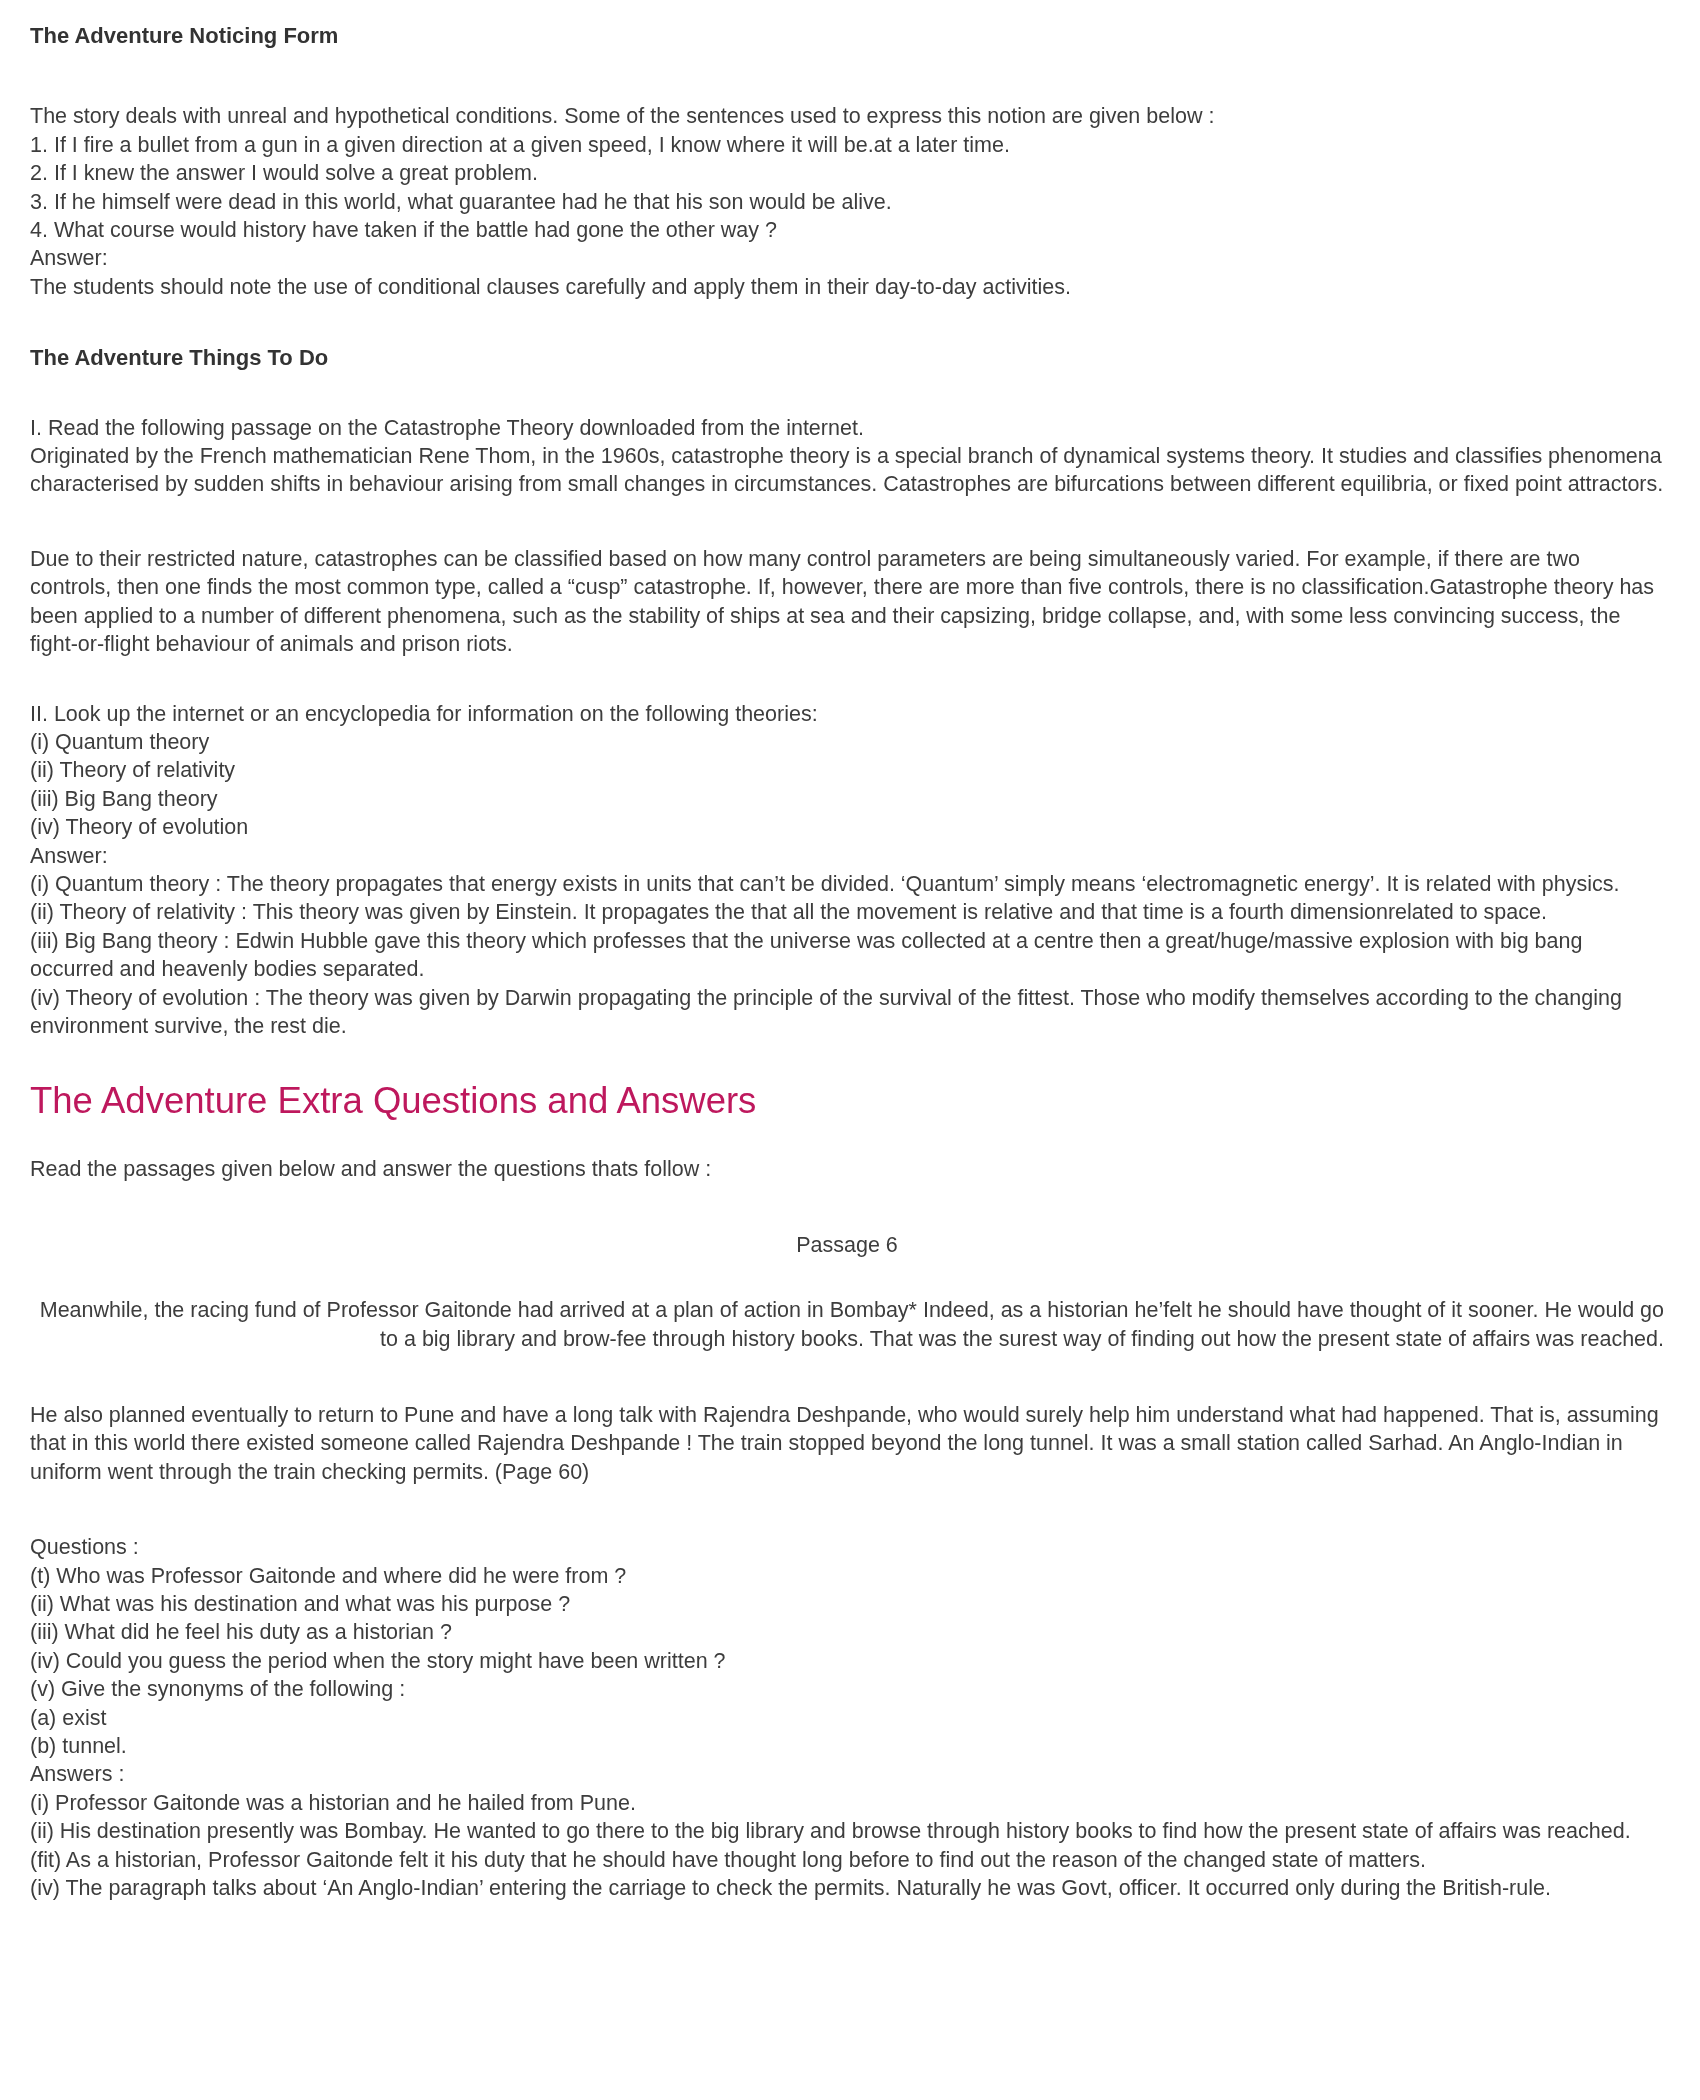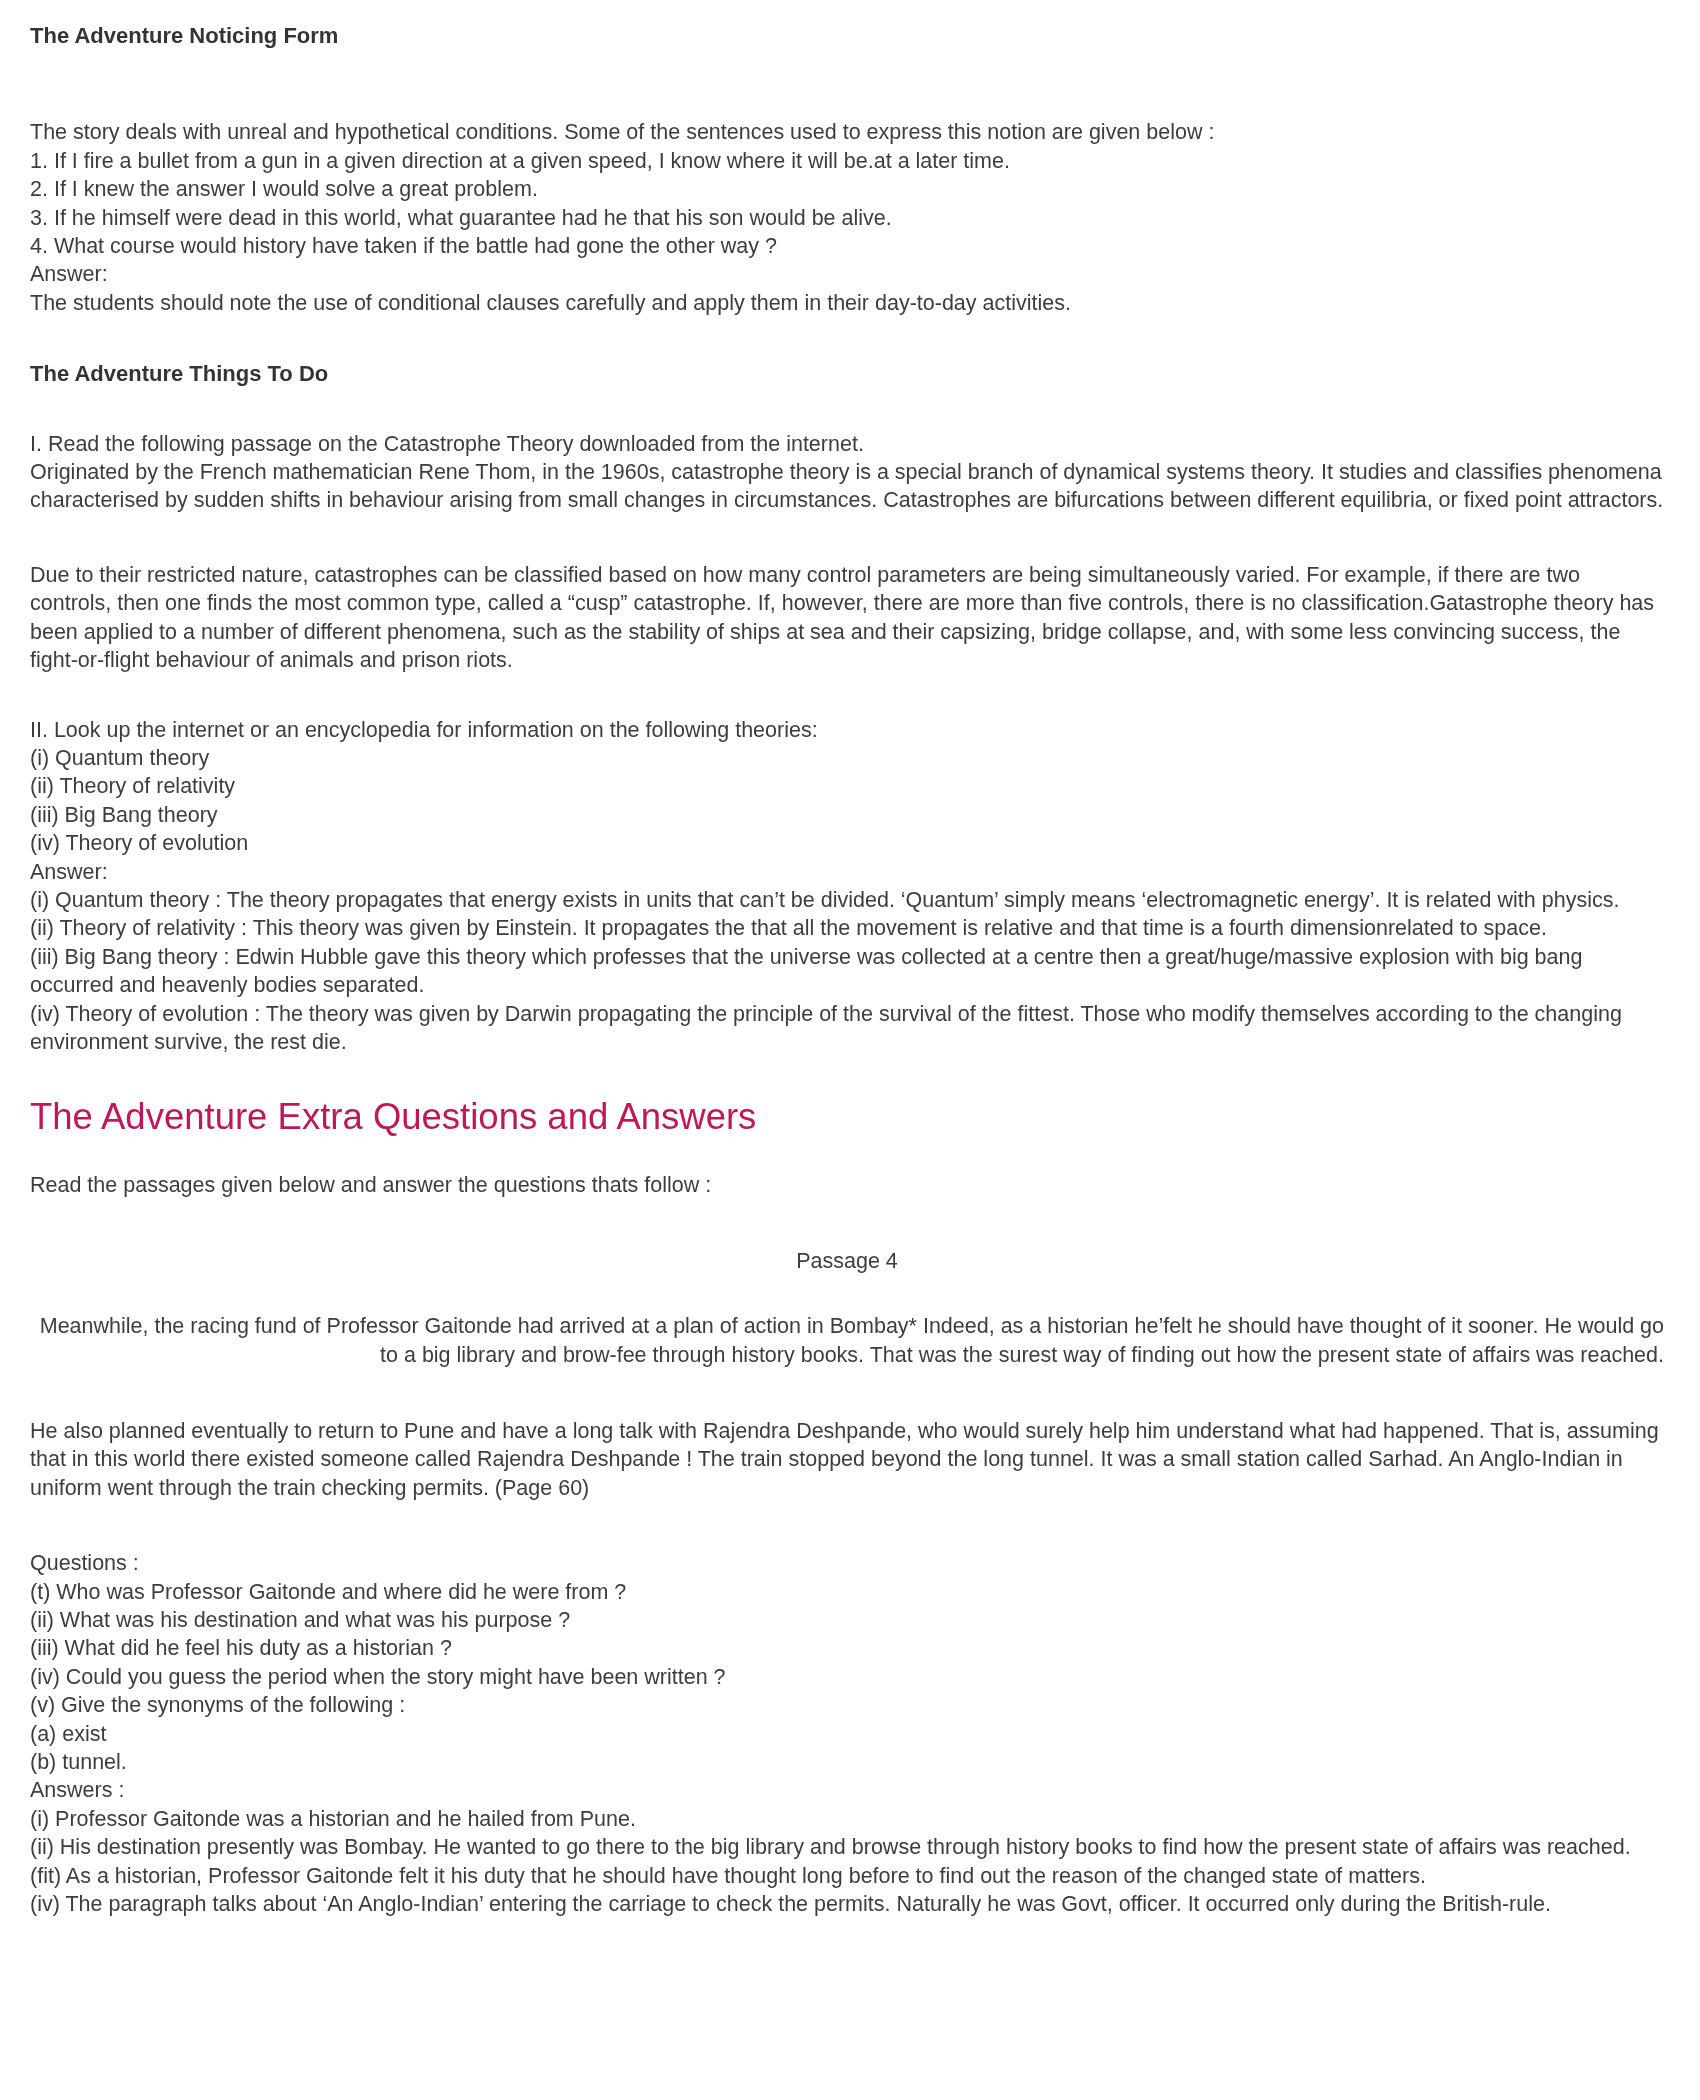--- a/index.html
+++ b/index.html
@@ -25,21 +25,21 @@
     color: #333333;
   }
   .h-large {
     font-family: "Liberation Sans", sans-serif;
     font-weight: 400;
     font-size: 36.5px;
     line-height: 42px;
     color: #be185d;
   }
   .centered { text-align: center; }
-  .mb52 { margin-bottom: 68px; }
+  .mb52 { margin-bottom: 52px; }
   .mb48 { margin-bottom: 48px; text-align: right; }
   .mb47 { margin-bottom: 47px; }
   .mb46 { margin-bottom: 46px; }
   .mb43 { margin-bottom: 43px; }
   .mb41 { margin-bottom: 41px; }
   .mb40 { margin-bottom: 40px; }
   .mb37 { margin-bottom: 37px; }
   .mb33 { margin-bottom: 33px; }
 </style>
 </head>
@@ -83,21 +83,21 @@
     <div>(iv) Theory of evolution : The theory was given by Darwin propagating the principle of the survival of the fittest. Those who modify themselves according to the changing environment survive, the rest die.</div>
   </div>
 
   <h1 class="h-large mb33">The Adventure Extra Questions and Answers</h1>
 
   <div class="mb47">
     <div>Read the passages given below and answer the questions thats follow :</div>
   </div>
 
   <div class="mb37 centered">
-    <div>Passage 4</div>
+    <div>Passage 6</div>
   </div>
 
   <div class="mb48">
     <div>Meanwhile, the racing fund of Professor Gaitonde had arrived at a plan of action in Bombay* Indeed, as a historian he’felt he should have thought of it sooner. He would go to a big library and brow-fee through history books. That was the surest way of finding out how the present state of affairs was reached.</div>
   </div>
 
   <div class="mb47">
     <div>He also planned eventually to return to Pune and have a long talk with Rajendra Deshpande, who would surely help him understand what had happened. That is, assuming that in this world there existed someone called Rajendra Deshpande ! The train stopped beyond the long tunnel. It was a small station called Sarhad. An Anglo-Indian in uniform went through the train checking permits. (Page 60)</div>
   </div>
 

